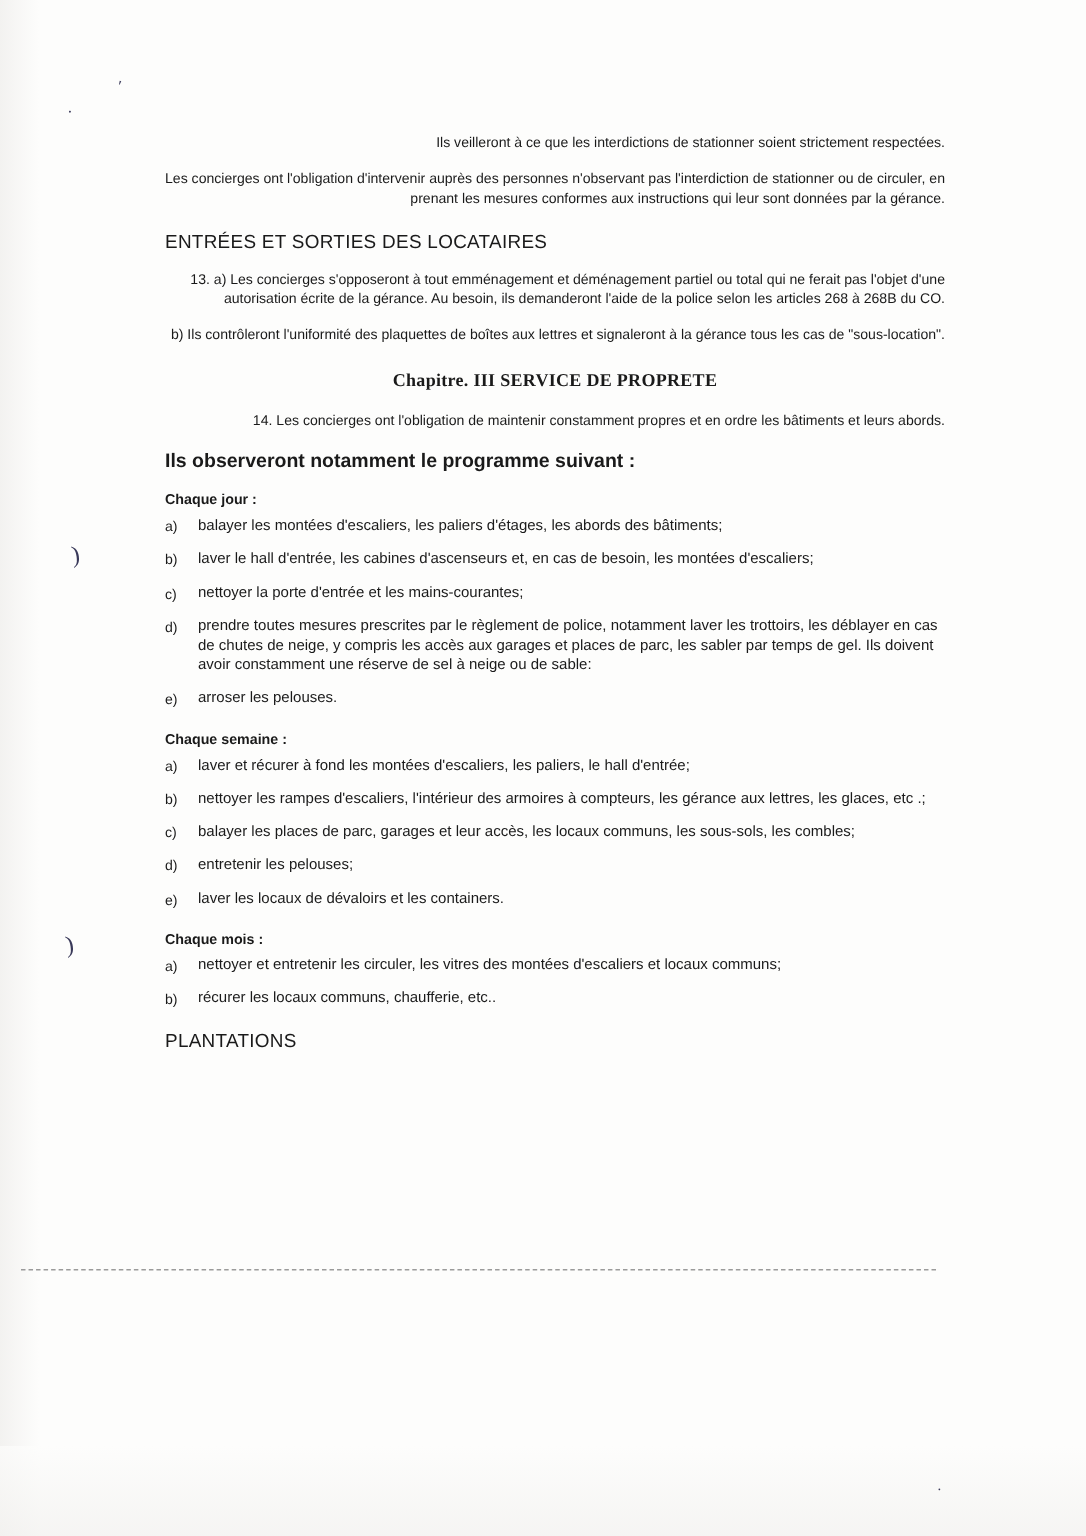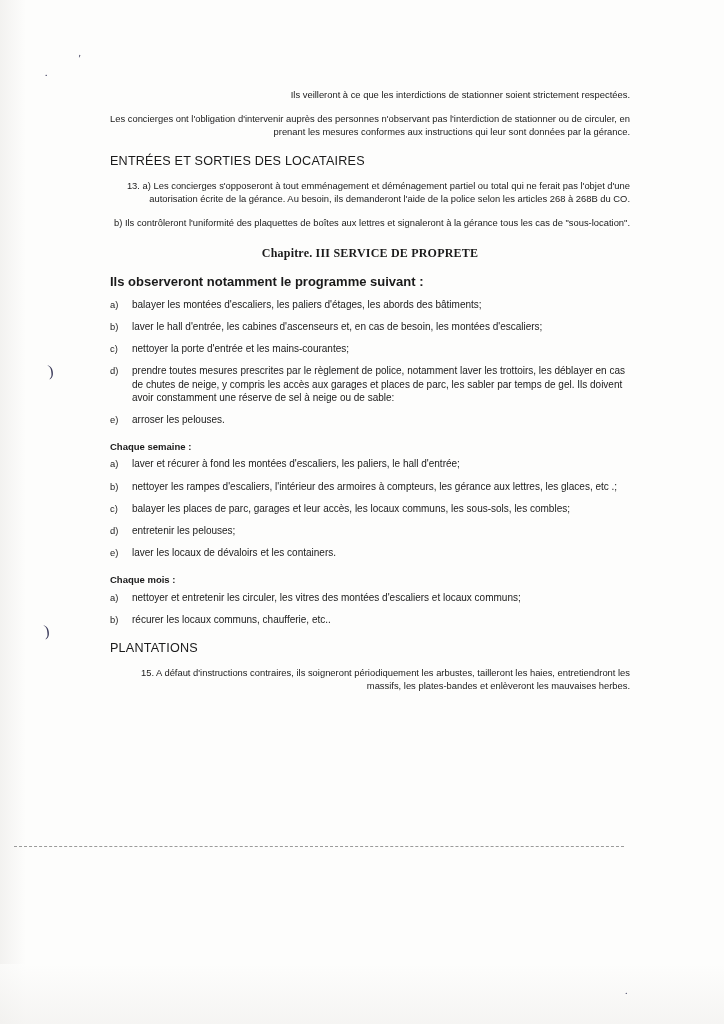--- a/index.html
+++ b/index.html
@@ -125,23 +125,25 @@
     <p class="para">Ils veilleront à ce que les interdictions de stationner soient strictement respectées.</p>
     <p class="para">Les concierges ont l'obligation d'intervenir auprès des personnes n'observant pas l'interdiction de stationner ou de circuler, en prenant les mesures conformes aux instructions qui leur sont données par la gérance.</p>
 
     <h2 class="section">ENTRÉES ET SORTIES DES LOCATAIRES</h2>
 
     <p class="para num-para">13. a) Les concierges s'opposeront à tout emménagement et déménagement partiel ou total qui ne ferait pas l'objet d'une autorisation écrite de la gérance. Au besoin, ils demanderont l'aide de la police selon les articles 268 à 268B du CO.</p>
     <p class="para num-para">b) Ils contrôleront l'uniformité des plaquettes de boîtes aux lettres et signaleront à la gérance tous les cas de "sous-location".</p>
 
     <h2 class="chapter">Chapitre. III SERVICE DE PROPRETE</h2>
 
+    <p class="para">14. Les concierges ont l'obligation de maintenir constamment propres et en ordre les bâtiments et leurs abords.</p>
 
     <h3 class="sub">Ils observeront notamment le programme suivant :</h3>
 
+    <h3 class="freq">Chaque jour :</h3>
     <div class="list">
       <div class="item">
         <span class="marker">a)</span>
         <span class="text">balayer les montées d'escaliers, les paliers d'étages, les abords des bâtiments;</span>
       </div>
       <div class="item">
         <span class="marker">b)</span>
         <span class="text">laver le hall d'entrée, les cabines d'ascenseurs et, en cas de besoin, les montées d'escaliers;</span>
       </div>
       <div class="item">
@@ -188,16 +190,15 @@
         <span class="marker">a)</span>
         <span class="text">nettoyer et entretenir les circuler, les vitres des montées d'escaliers et locaux communs;</span>
       </div>
       <div class="item">
         <span class="marker">b)</span>
         <span class="text">récurer les locaux communs, chaufferie, etc..</span>
       </div>
     </div>
 
     <h2 class="section">PLANTATIONS</h2>
-    <p class="para">15. A défaut d'instructions contraires, ils soigneront périodiquement les arbustes, tailleront les haies, entretiendront les massifs, les plates-bandes et enlèveront les mauvaises herbes.</p>
 
   </div>
 </div>
 
 </body></html>

